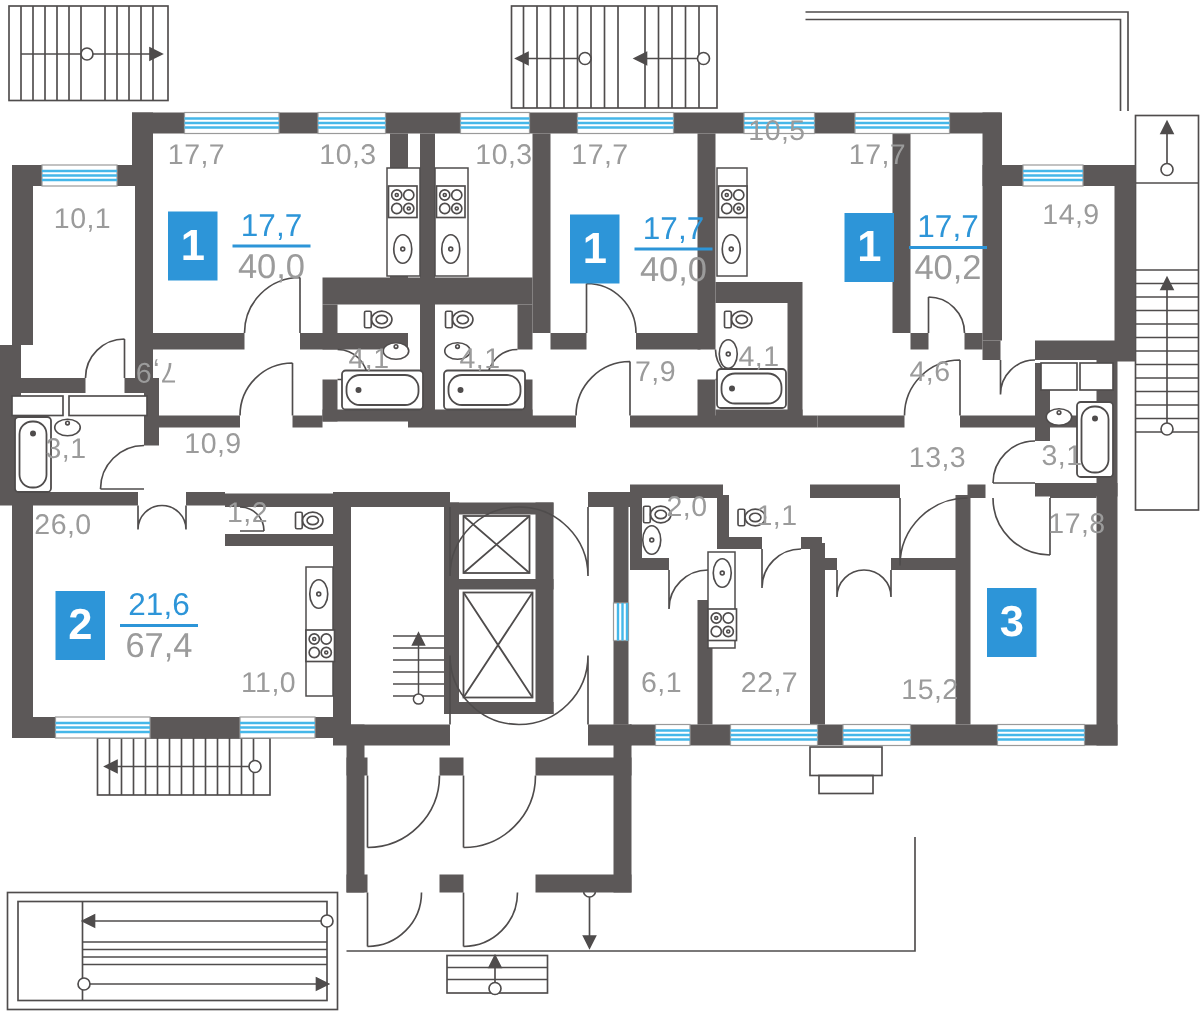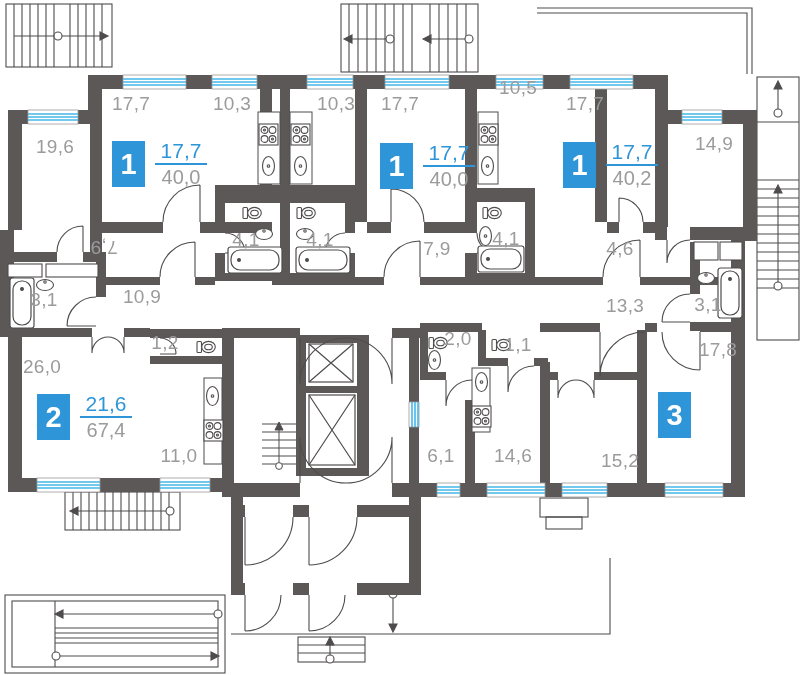--- a/index.html
+++ b/index.html
@@ -8,21 +8,21 @@
   .plan svg{position:absolute;left:0;top:0;}
   .room-label{position:absolute;transform:translate(-50%,-50%);
         font-size:19px;color:#9b9b9b;letter-spacing:.3px;white-space:nowrap;}
   .room-label.rot{transform:translate(-50%,-50%) rotate(180deg);}
   .badge{position:absolute;display:flex;align-items:center;gap:10px;}
   .badge .num{width:33px;height:46px;background:#2d95d8;color:#fff;
         font-size:29px;font-weight:bold;display:flex;align-items:center;justify-content:center;}
   .badge .vals{display:flex;flex-direction:column;align-items:center;width:52px;}
   .badge .living{color:#2d95d8;font-size:21px;line-height:23px;}
   .badge .divider{width:100%;height:2px;background:#2d95d8;margin:1px 0;}
-  .badge .total{color:#9b9b9b;font-size:20px;line-height:23px;}
+  .badge .total{color:#9b9b9b;font-size:23px;line-height:23px;}
 </style>
 </head>
 <body>
 
 <div class="plan">
 <svg width="800" height="675" viewBox="0 0 800 675">
   <defs>
     <g id="toilet" stroke="#4f4c4c" stroke-width="1.1" fill="#fff">
       <rect x="0" y="1.5" width="4.5" height="11" rx="1"></rect>
       <ellipse cx="11.5" cy="7" rx="6.8" ry="5.6"></ellipse>
@@ -344,46 +344,46 @@
     <use href="#toilet" x="429" y="336"></use>
     <use href="#toilet" x="492" y="338"></use>
     <use href="#tubh" x="228" y="247"></use>
     <use href="#tubh" x="296" y="247"></use>
     <use href="#tubh2" x="478" y="246"></use>
     <use href="#tubv" x="10" y="278"></use>
     <use href="#tubv" x="718" y="268"></use>
   </g>
 </svg>
 
-<span class="room-label" style="left:55px;top:147px">19,6</span>
+<span class="room-label" style="left:55px;top:147px">10,1</span>
 <span class="room-label" style="left:131px;top:104px">17,7</span>
 <span class="room-label" style="left:232px;top:104px">10,3</span>
 <span class="room-label" style="left:336px;top:104px">10,3</span>
 <span class="room-label" style="left:400px;top:104px">17,7</span>
 <span class="room-label" style="left:518px;top:88px">10,5</span>
 <span class="room-label" style="left:585px;top:104px">17,7</span>
 <span class="room-label" style="left:714px;top:144px">14,9</span>
 <span class="room-label rot" style="left:104px;top:247px">7,9</span>
 <span class="room-label" style="left:246px;top:240px">4,1</span>
 <span class="room-label" style="left:320px;top:240px">4,1</span>
 <span class="room-label" style="left:437px;top:249px">7,9</span>
 <span class="room-label" style="left:506px;top:239px">4,1</span>
 <span class="room-label" style="left:620px;top:249px">4,6</span>
 <span class="room-label" style="left:44px;top:300px">3,1</span>
 <span class="room-label" style="left:142px;top:297px">10,9</span>
 <span class="room-label" style="left:625px;top:306px">13,3</span>
 <span class="room-label" style="left:708px;top:305px">3,1</span>
-<span class="room-label" style="left:42px;top:367px">26,0</span>
+<span class="room-label" style="left:42px;top:351px">26,0</span>
 <span class="room-label" style="left:165px;top:343px">1,2</span>
 <span class="room-label" style="left:458px;top:339px">2,0</span>
 <span class="room-label" style="left:518px;top:345px">1,1</span>
 <span class="room-label" style="left:718px;top:350px">17,8</span>
 <span class="room-label" style="left:179px;top:456px">11,0</span>
 <span class="room-label" style="left:441px;top:456px">6,1</span>
-<span class="room-label" style="left:513px;top:456px">14,6</span>
+<span class="room-label" style="left:513px;top:456px">22,7</span>
 <span class="room-label" style="left:620px;top:461px">15,2</span>
 
 <div class="badge" style="left:112px;top:139px">
   <div class="num">1</div>
   <div class="vals">
     <span class="living">17,7</span>
     <span class="divider"></span>
     <span class="total">40,0</span>
   </div>
 </div>

